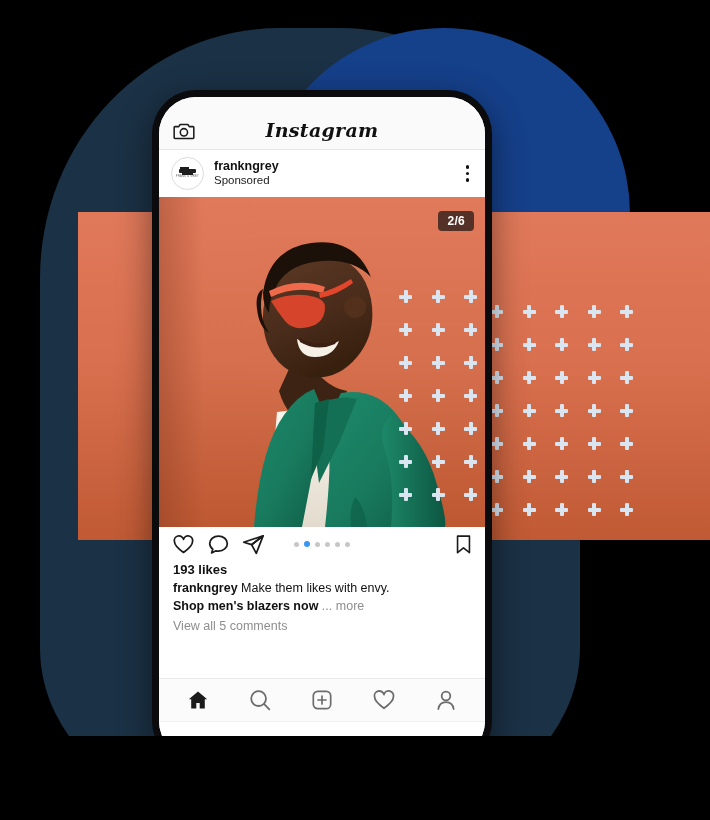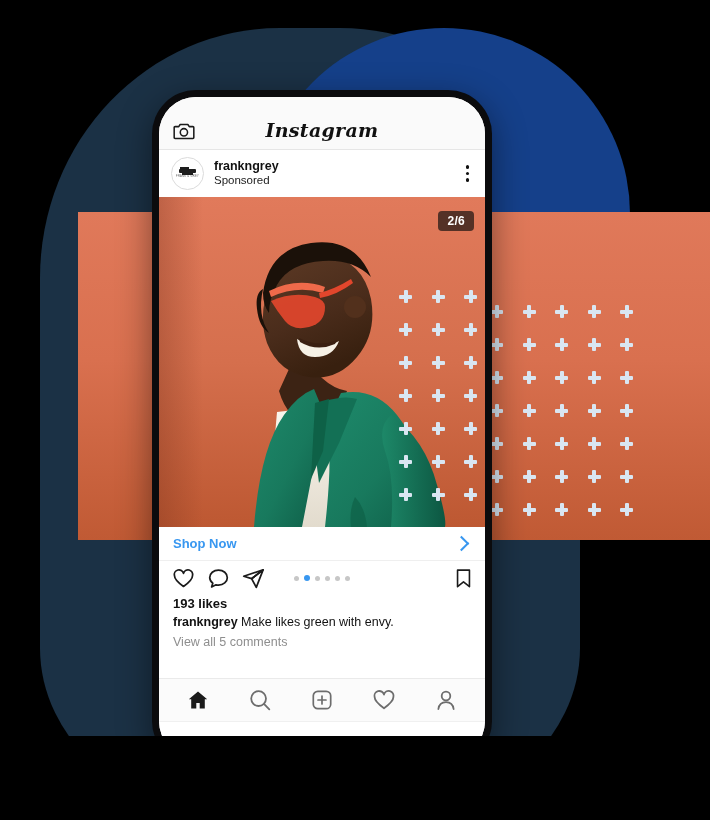--- a/index.html
+++ b/index.html
@@ -300,24 +300,20 @@
             <span class="plus" style="left:65px;top:132px"></span>
             <span class="plus" style="left:0px;top:165px"></span>
             <span class="plus" style="left:32.5px;top:165px"></span>
             <span class="plus" style="left:65px;top:165px"></span>
             <span class="plus" style="left:0px;top:198px"></span>
             <span class="plus" style="left:32.5px;top:198px"></span>
             <span class="plus" style="left:65px;top:198px"></span>
           </div>
       </div>
 
-      <div class="shopnow">
-        <span class="lbl">Shop Now</span>
-        <span class="chev"></span>
-      </div>
 
       <div class="actions">
         <span class="act">
           <svg viewBox="0 0 24 24" width="23" height="23" fill="none" stroke="#1b1b1b" stroke-width="1.8">
             <path d="M12 20.3 C6 16 2.6 13 2.6 9.1 A4.6 4.6 0 0 1 12 6.6 A4.6 4.6 0 0 1 21.4 9.1 C21.4 13 18 16 12 20.3 Z" stroke-linejoin="round"></path>
           </svg>
         </span>
         <span class="act">
           <svg viewBox="0 0 24 24" width="23" height="23" fill="none" stroke="#1b1b1b" stroke-width="1.8">
             <path d="M12 3.2c5.1 0 9.2 3.5 9.2 7.9 0 4.3-4.1 7.8-9.2 7.8a11 11 0 0 1-2.6-.3l-4.6 2.2 1.3-4a7.4 7.4 0 0 1-3.3-5.7c0-4.4 4.1-7.9 9.2-7.9z" stroke-linejoin="round"></path>
@@ -341,21 +337,26 @@
           <svg viewBox="0 0 20 24" width="17" height="21" fill="none" stroke="#1b1b1b" stroke-width="1.9">
             <path d="M3 2.2h14v19.4l-7-5.6-7 5.6z" stroke-linejoin="round"></path>
           </svg>
         </span>
       </div>
 
       <div class="caption">
         <div class="likes">193 likes</div>
         <div class="cap-line">
           <b>frankngrey</b>
-          <span>Make likes green with envy.</span>
+          <span>Make them likes with envy.</span>
+        </div>
+        <div class="cap-line">
+          <b>Shop men's blazers now</b>
+          <span class="more">...</span>
+          <span class="more">more</span>
         </div>
         <div class="comments">View all 5 comments</div>
       </div>
 
       <div class="botnav">
         <span class="nv">
           <svg viewBox="0 0 24 24" width="24" height="24" fill="#1b1b1b">
               <path d="M12 3.4 2.8 11.3h2.4v9.3h5.1v-5.6h3.4v5.6h5.1v-9.3h2.4z"></path>
             </svg>
         </span>

